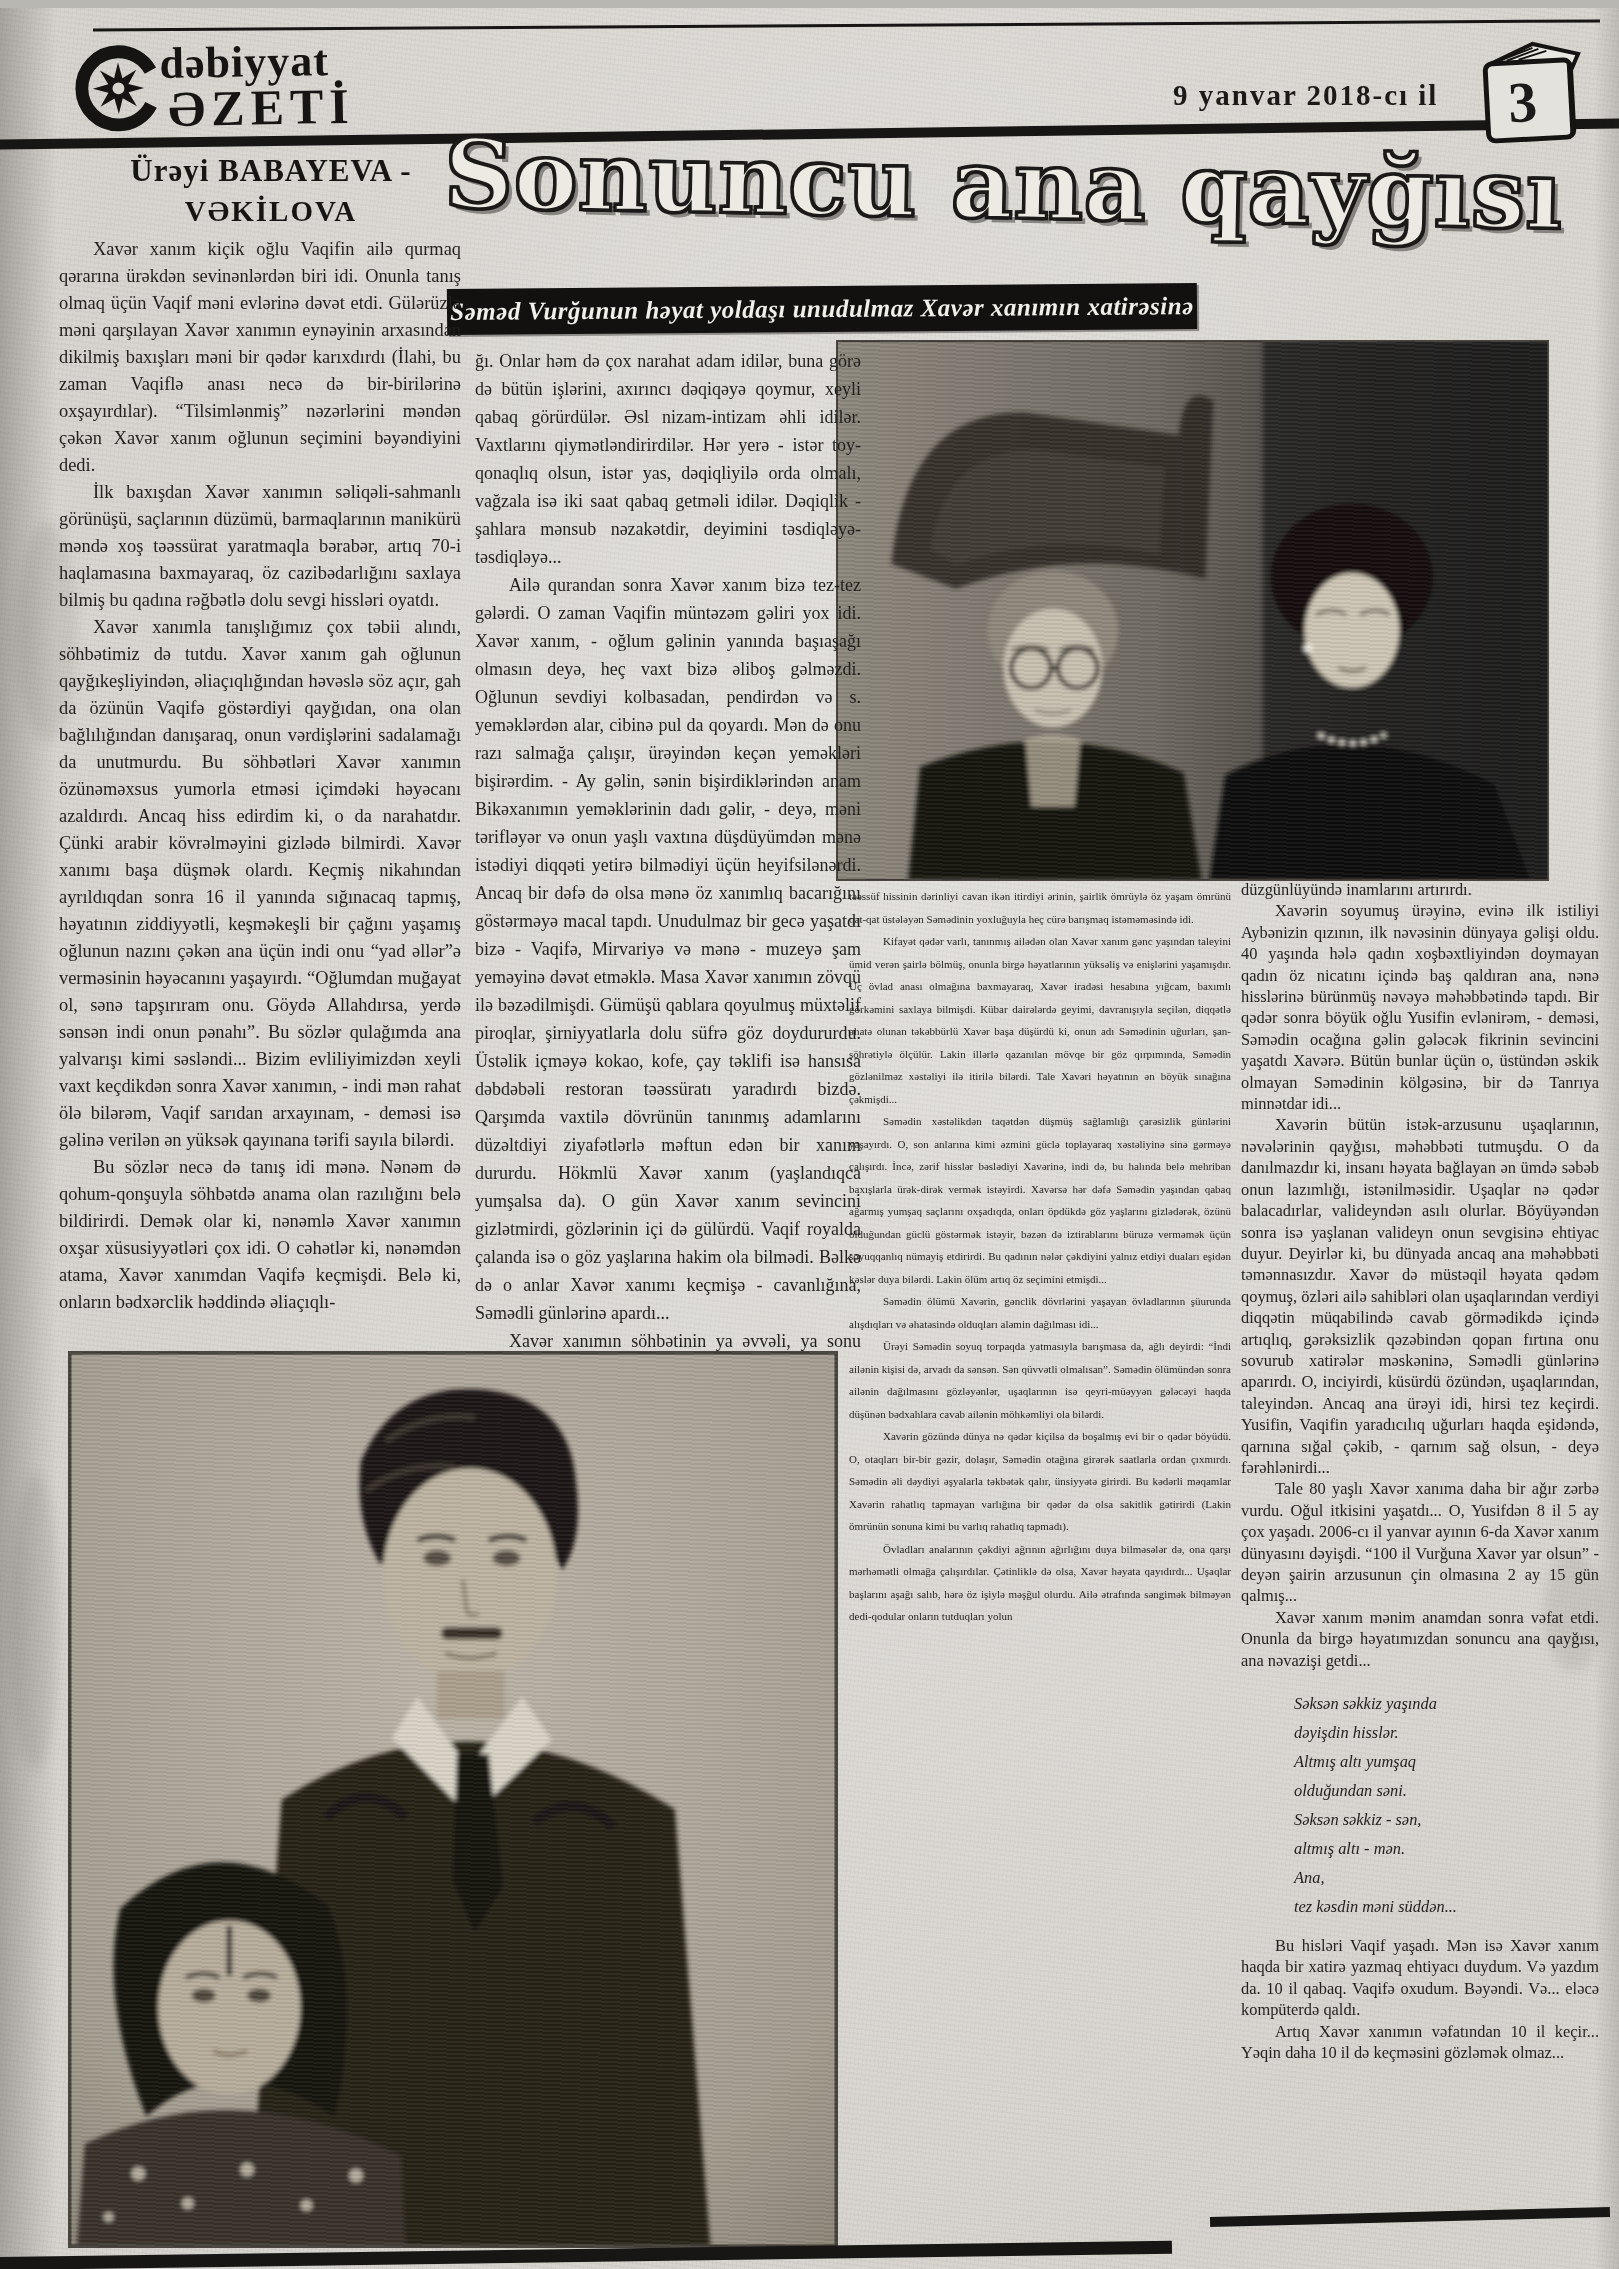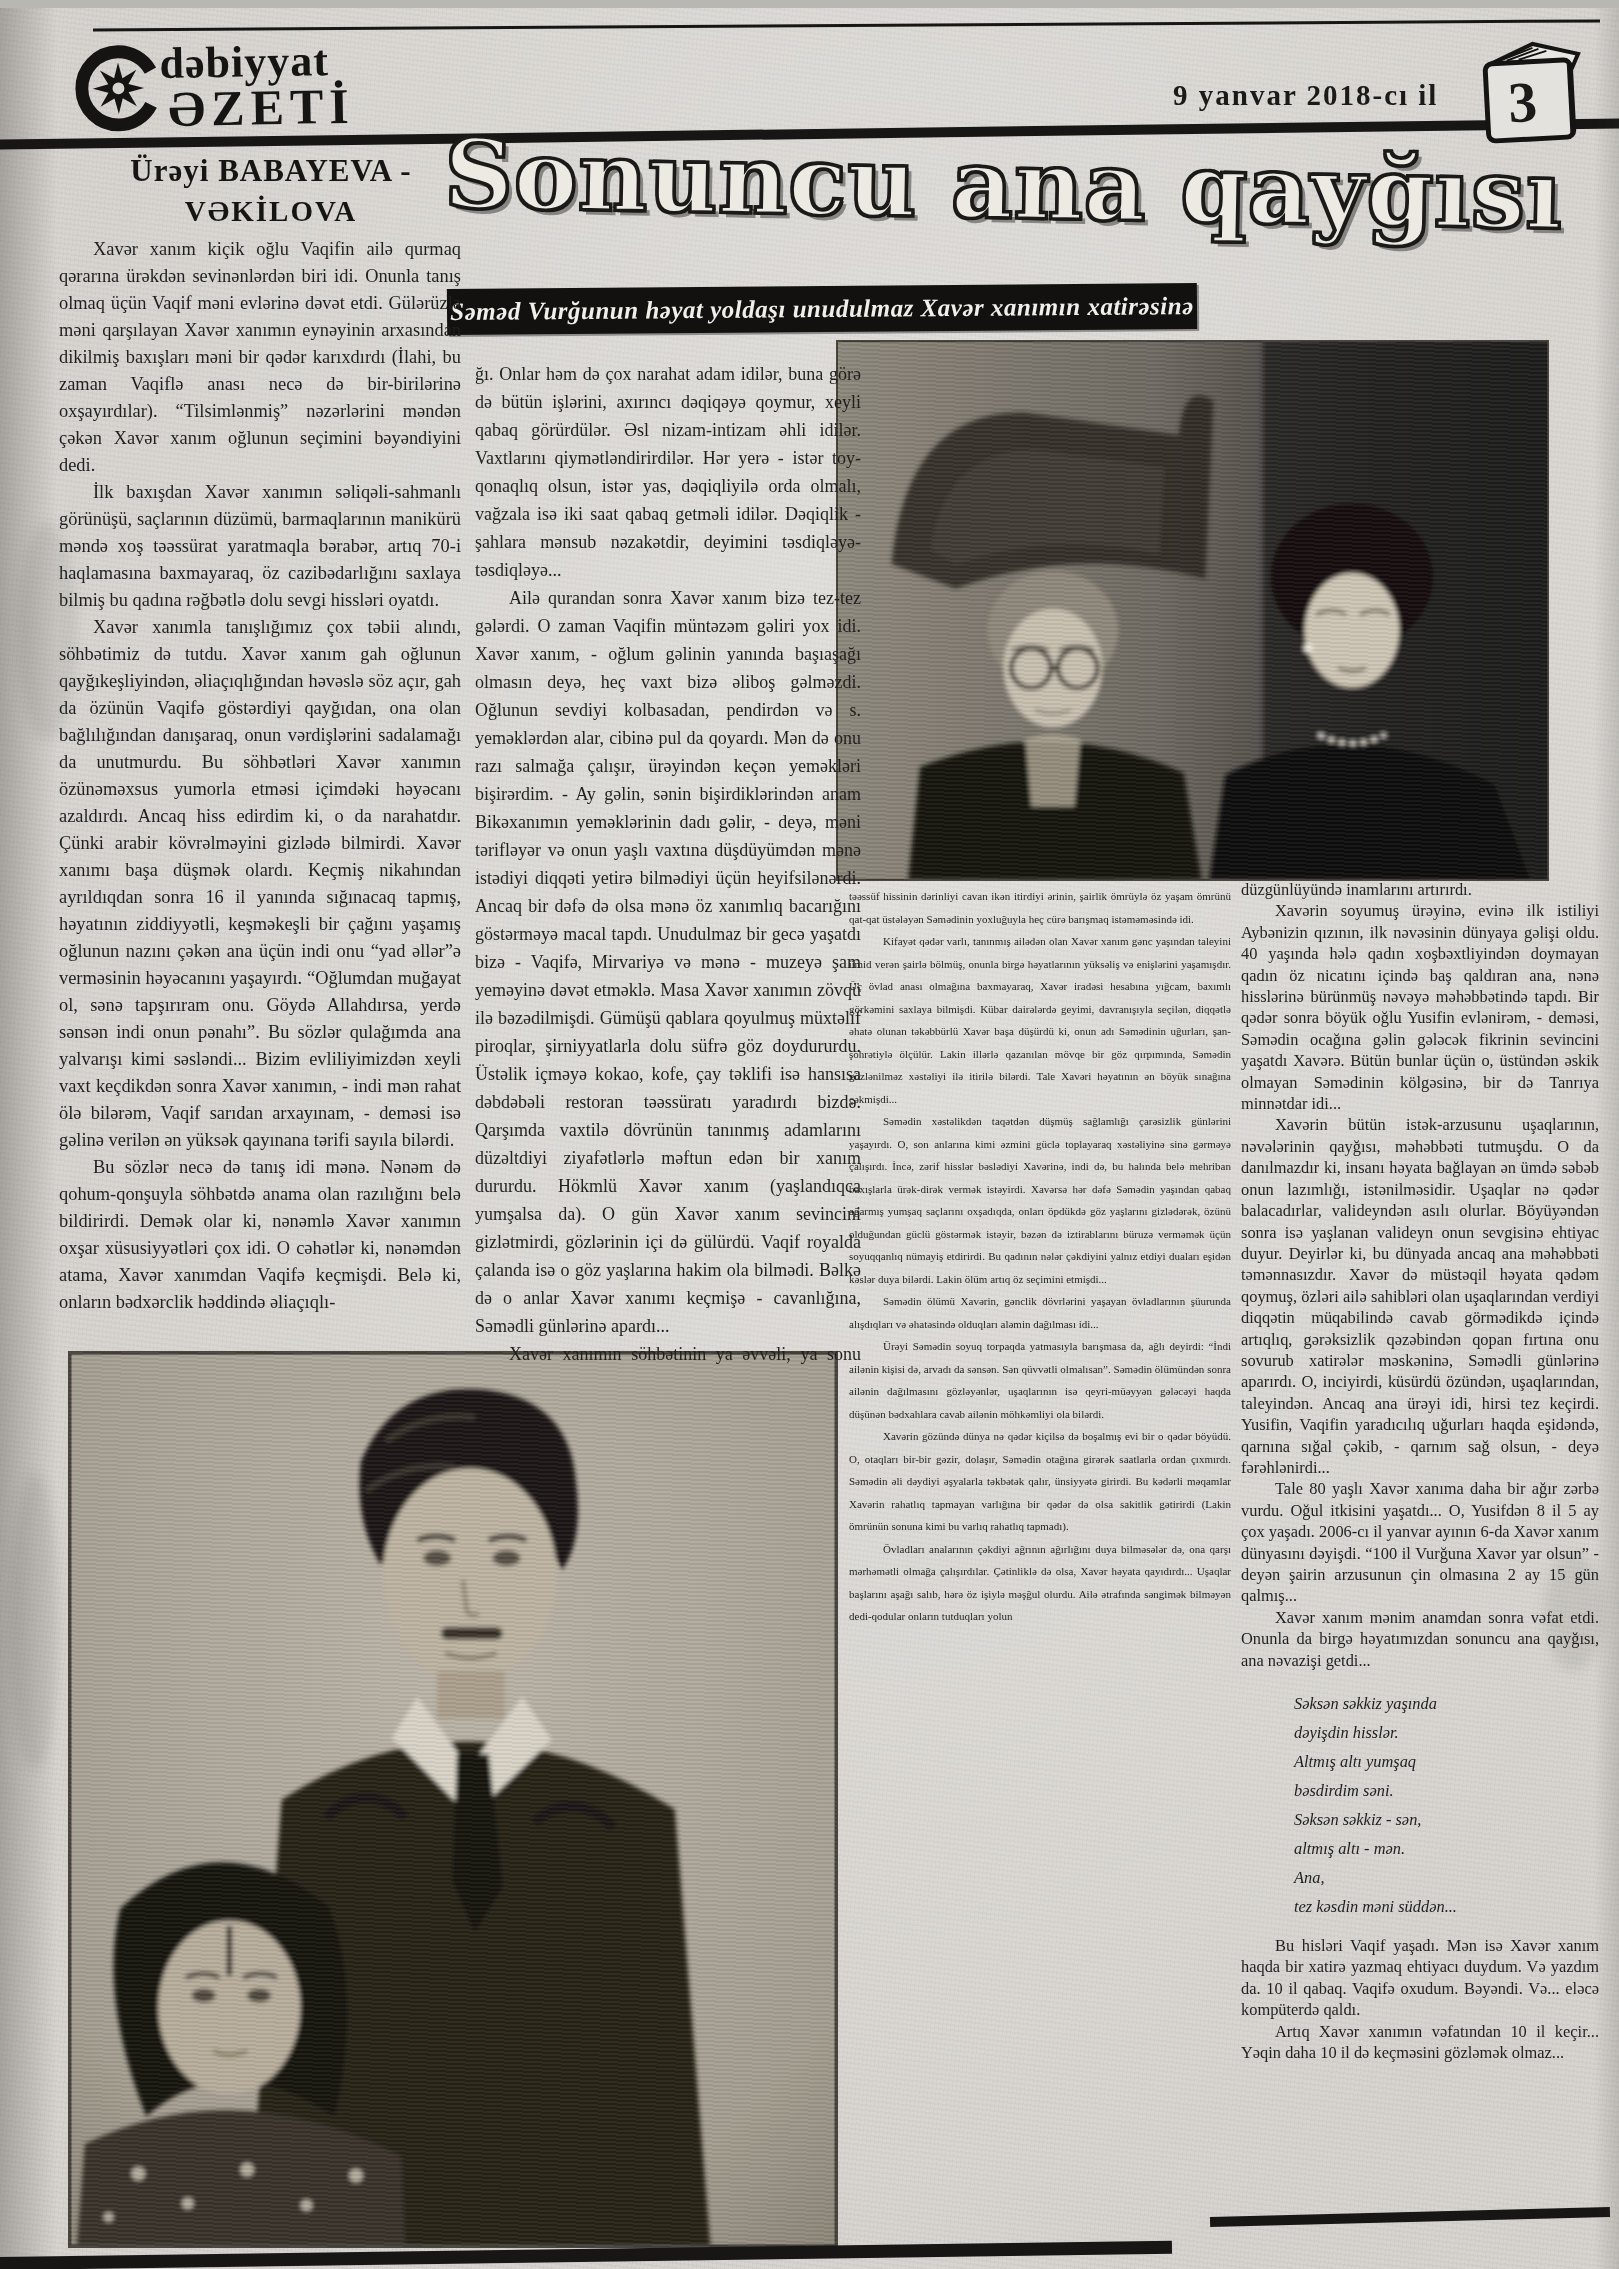--- a/index.html
+++ b/index.html
@@ -32,21 +32,21 @@
     font-family:"DejaVu Serif", serif;font-weight:bold;font-size:95px;letter-spacing:1px;
     color:#eceae3;-webkit-text-stroke:3px #1b1a18;transform:rotate(1.1deg);
     text-shadow:-2px -2px 0 #1b1a18,2px -2px 0 #1b1a18,-2px 2px 0 #1b1a18,2px 2px 0 #1b1a18,5px 5px 0 rgba(35,33,30,0.45);}
   #subbar{position:absolute;left:447px;top:278px;width:750px;height:46px;background:#121110;
     transform:rotate(-0.45deg);display:flex;align-items:center;justify-content:center;
     box-shadow:2px 2px 0 rgba(30,28,25,0.4);}
   #subbar span{color:#f1efe9;font-style:italic;font-weight:bold;font-size:25px;letter-spacing:0.5px;white-space:nowrap;}
   
   .col{position:absolute;text-align:justify;overflow:hidden;}
   #col1{left:59px;top:228px;width:402px;height:1115px;font-size:18.4px;line-height:27px;}
-  #col2{left:475px;top:352px;width:386px;height:1012px;font-size:18px;line-height:28px;}
+  #col2{left:475px;top:339px;width:386px;height:1012px;font-size:18px;line-height:28px;}
   #col3{left:849px;top:877px;width:382px;height:1376px;font-size:11px;line-height:22.5px;}
   #col4{left:1241px;top:871px;width:358px;height:1386px;font-size:16.4px;line-height:21.4px;}
   .para{margin:0;text-indent:34px;}
   .para.cont{text-indent:0;}
   #poem{font-style:italic;padding-left:53px;margin:18px 0 14px 0;}
   #poem .poem-line{line-height:29px;white-space:nowrap;}
   
   .photo{position:absolute;box-shadow:0 0 0 1px #4a463f;}
   #photo-top{left:837px;top:333px;width:711px;height:539px;}
   #photo-bottom{left:69px;top:1344px;width:768px;height:895px;}
@@ -219,21 +219,21 @@
         <p class="para cont">düzgünlüyündə inamlarını artırırdı.</p>
         <p class="para">Xavərin soyumuş ürəyinə, evinə ilk istiliyi Aybənizin qızının, ilk nəvəsinin dünyaya gəlişi oldu. 40 yaşında hələ qadın xoşbəxtliyindən doymayan qadın öz nicatını içində baş qaldıran ana, nənə hisslərinə bürünmüş nəvəyə məhəbbətində tapdı. Bir qədər sonra böyük oğlu Yusifin evlənirəm, - deməsi, Səmədin ocağına gəlin gələcək fikrinin sevincini yaşatdı Xavərə. Bütün bunlar üçün o, üstündən əskik olmayan Səmədinin kölgəsinə, bir də Tanrıya minnətdar idi...</p>
         <p class="para">Xavərin bütün istək-arzusunu uşaqlarının, nəvələrinin qayğısı, məhəbbəti tutmuşdu. O da danılmazdır ki, insanı həyata bağlayan ən ümdə səbəb onun lazımlığı, istənilməsidir. Uşaqlar nə qədər balacadırlar, valideyndən asılı olurlar. Böyüyəndən sonra isə yaşlanan valideyn onun sevgisinə ehtiyac duyur. Deyirlər ki, bu dünyada ancaq ana məhəbbəti təmənnasızdır. Xavər də müstəqil həyata qədəm qoymuş, özləri ailə sahibləri olan uşaqlarından verdiyi diqqətin müqabilində cavab görmədikdə içində artıqlıq, gərəksizlik qəzəbindən qopan fırtına onu sovurub xatirələr məskəninə, Səmədli günlərinə aparırdı. O, inciyirdi, küsürdü özündən, uşaqlarından, taleyindən. Ancaq ana ürəyi idi, hirsi tez keçirdi. Yusifin, Vaqifin yaradıcılıq uğurları haqda eşidəndə, qarnına sığal çəkib, - qarnım sağ olsun, - deyə fərəhlənirdi...</p>
         <p class="para">Tale 80 yaşlı Xavər xanıma daha bir ağır zərbə vurdu. Oğul itkisini yaşatdı... O, Yusifdən 8 il 5 ay çox yaşadı. 2006-cı il yanvar ayının 6-da Xavər xanım dünyasını dəyişdi. “100 il Vurğuna Xavər yar olsun” - deyən şairin arzusunun çin olmasına 2 ay 15 gün qalmış...</p>
         <p class="para">Xavər xanım mənim anamdan sonra vəfat etdi. Onunla da birgə həyatımızdan sonuncu ana qayğısı, ana nəvazişi getdi...</p>
       </div>
     <div id="poem">
         <div class="poem-line">Səksən səkkiz yaşında</div>
         <div class="poem-line">dəyişdin hisslər.</div>
         <div class="poem-line">Altmış altı yumşaq</div>
-        <div class="poem-line">bəsdirdim səni.</div>
+        <div class="poem-line">olduğundan səni.</div>
         <div class="poem-line">Səksən səkkiz - sən,</div>
         <div class="poem-line">altmış altı - mən.</div>
         <div class="poem-line">Ana,</div>
         <div class="poem-line">tez kəsdin məni süddən...</div>
       </div>
     <div>
         <p class="para">Bu hisləri Vaqif yaşadı. Mən isə Xavər xanım haqda bir xatirə yazmaq ehtiyacı duydum. Və yazdım da. 10 il qabaq. Vaqifə oxudum. Bəyəndi. Və... eləcə kompüterdə qaldı.</p>
         <p class="para">Artıq Xavər xanımın vəfatından 10 il keçir... Yəqin daha 10 il də keçməsini gözləmək olmaz...</p>
       </div>
   </div>

